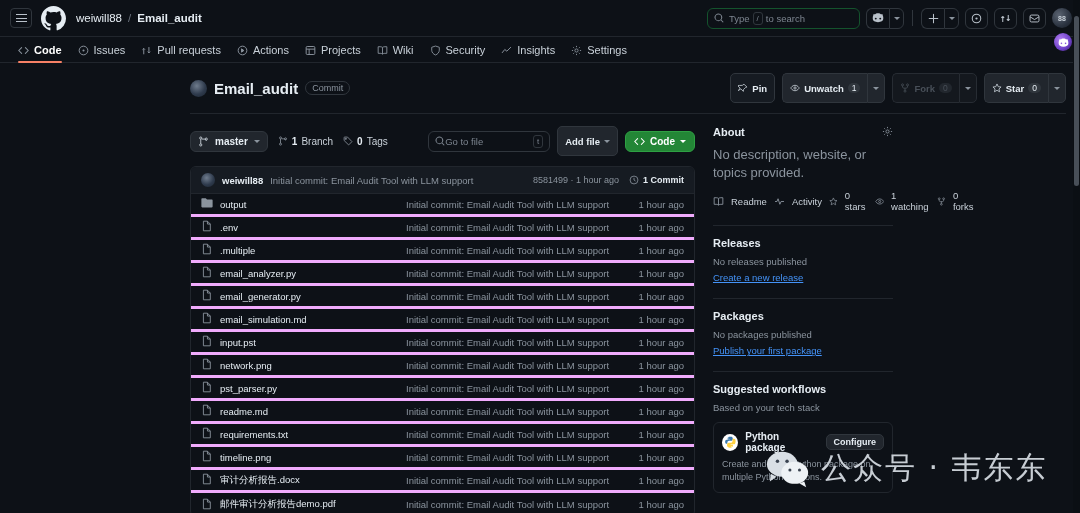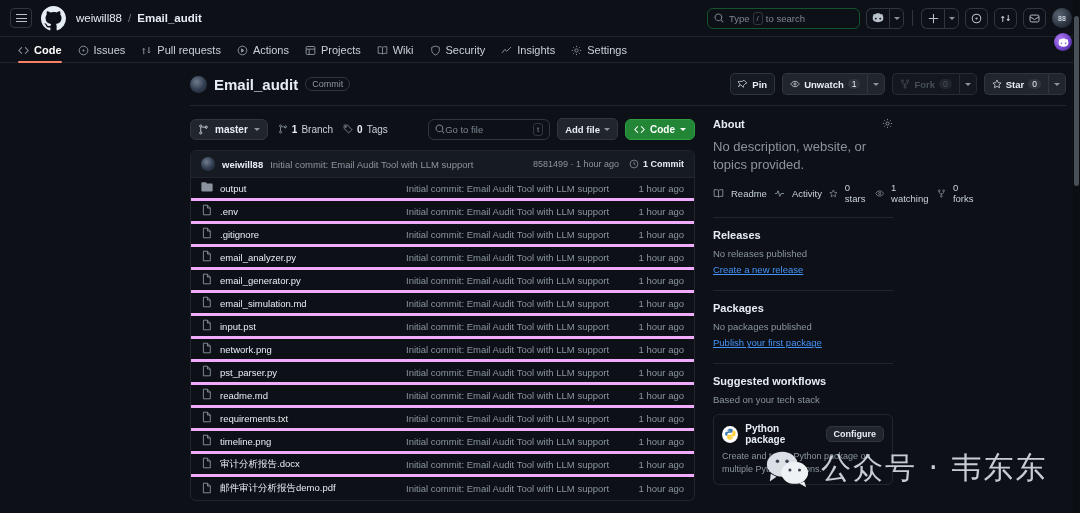--- a/index.html
+++ b/index.html
@@ -58,21 +58,21 @@
 
   
   .repohead { padding: 10px 14px 0 190px; display: flex; align-items: center; }
   .repohead .title { display: flex; align-items: center; gap: 7px; }
   .repo-avatar { width: 17px; height: 17px; border-radius: 50%;
     background: radial-gradient(circle at 40% 35%, #6f7c8d, #2f3b4d 55%, #1b2430); }
   .repo-name { font-size: 15px; font-weight: bold; color: #e6edf3; }
   .badge-public { font-size: 9px; color: #8b949e; border: 1px solid #30363d;
     border-radius: 9px; padding: 1px 6px; }
   .repohead .actions { margin-left: auto; display: flex; align-items: center; gap: 7px; }
-  .btn { height: 22px; border: 1px solid #30363d; border-radius: 5px; background: #21262d;
+  .btn { height: 30px; border: 1px solid #30363d; border-radius: 5px; background: #21262d;
     display: flex; align-items: center; gap: 4px; padding: 0 7px; font-size: 9.5px;
     color: #e6edf3; font-weight: bold; }
   .btn.ghost { background: #161b22; }
   .btn .count { background: #30363d; border-radius: 8px; padding: 0 4px; font-size: 8.5px;
     color: #e6edf3; font-weight: normal; }
   .btn.disabled { color: #484f58; border-color: #272c33; background: #14181e; }
   .btn.disabled .count { background: #22272e; color: #484f58; }
   .btngroup { display: flex; }
   .btngroup .btn:first-child { border-top-right-radius: 0; border-bottom-right-radius: 0; border-right: none; }
   .btngroup .btn.arrow { border-top-left-radius: 0; border-bottom-left-radius: 0; padding: 0 5px; }
@@ -438,21 +438,21 @@
             </span>
             <span class="fmsg">Initial commit: Email Audit Tool with LLM support</span>
             <span class="ftime">1 hour ago</span>
           </div>
           <div class="frow">
             <span class="fname">
               <span><svg width="12" height="12" viewBox="0 0 16 16" fill="none" stroke="#8b949e" stroke-width="1.2">
                   <path d="M3.2 1.6h5.4l3.8 3.8v9H3.2Z"></path>
                   <path d="M8.6 1.6v3.8h3.8"></path>
                 </svg></span>
-              <span>.gitignore</span>
+              <span>.multiple</span>
             </span>
             <span class="fmsg">Initial commit: Email Audit Tool with LLM support</span>
             <span class="ftime">1 hour ago</span>
           </div>
           <div class="frow">
             <span class="fname">
               <span><svg width="12" height="12" viewBox="0 0 16 16" fill="none" stroke="#8b949e" stroke-width="1.2">
                   <path d="M3.2 1.6h5.4l3.8 3.8v9H3.2Z"></path>
                   <path d="M8.6 1.6v3.8h3.8"></path>
                 </svg></span>

